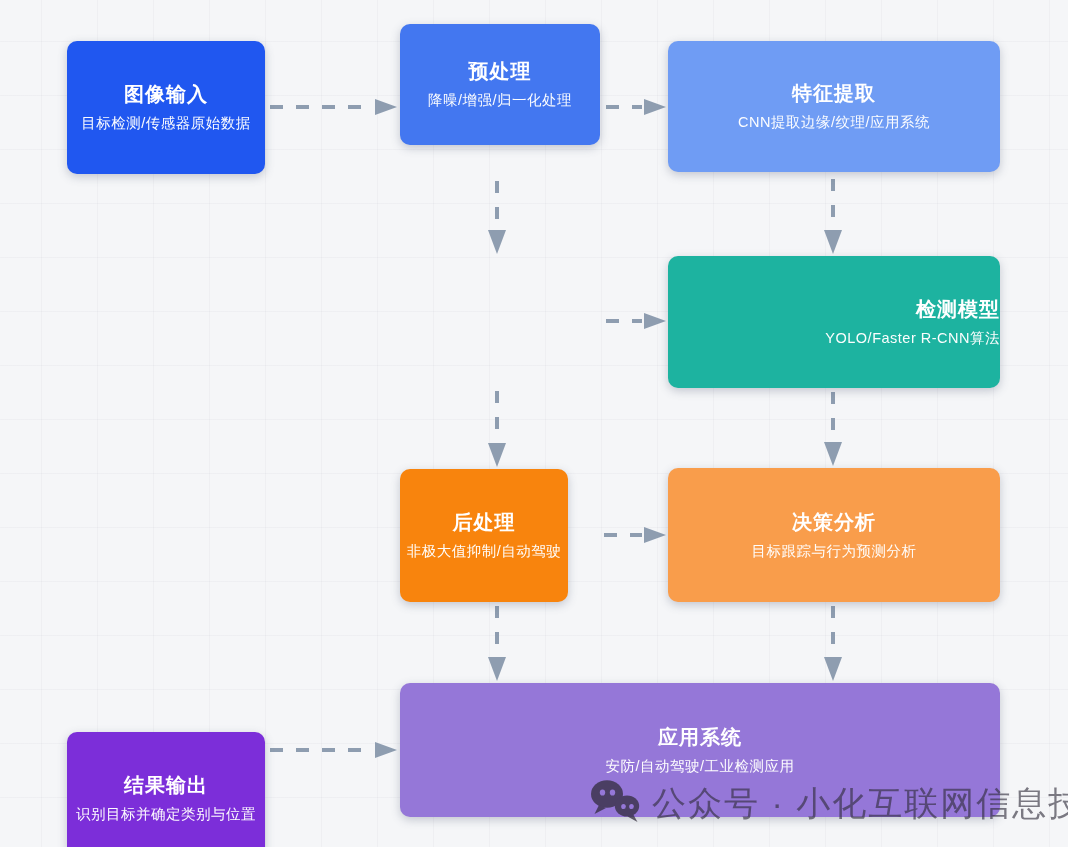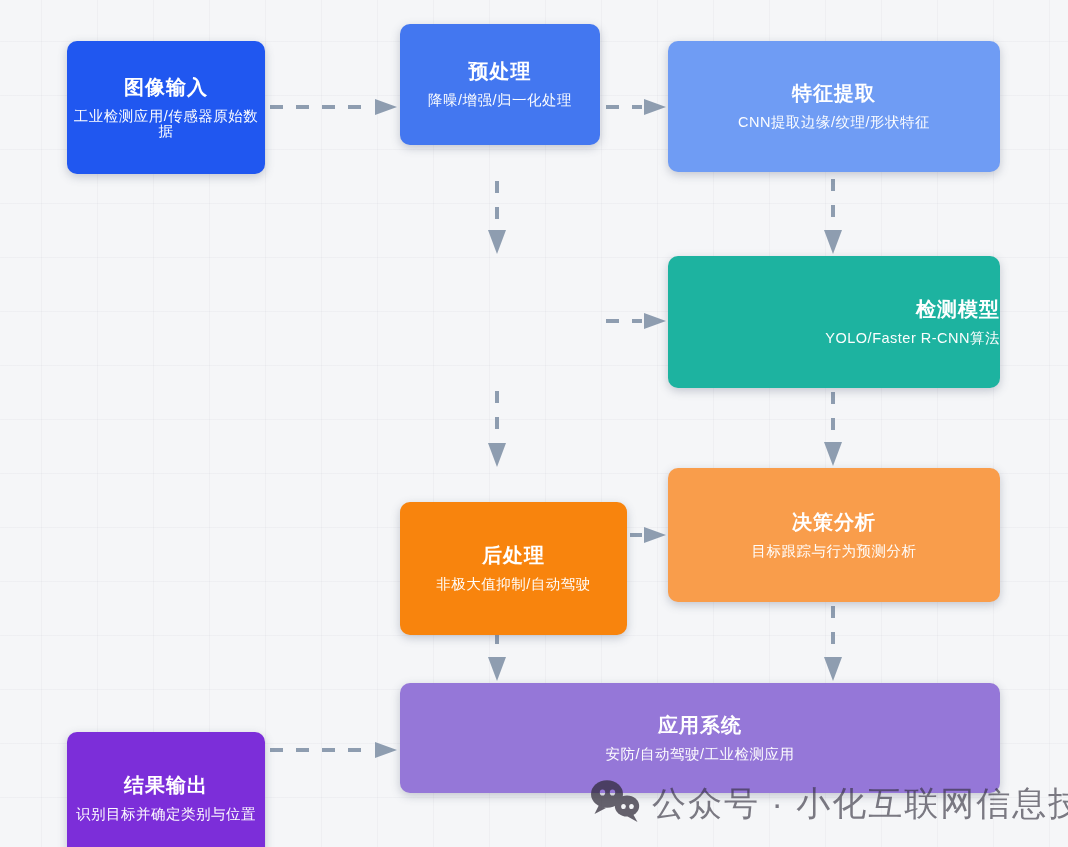--- a/index.html
+++ b/index.html
@@ -107,55 +107,55 @@
         <div class="edge-head" style="left: 0px; bottom: 0px; border-left: 9px solid transparent; border-right: 9px solid transparent; border-top: 24px solid rgb(142, 157, 176);"></div>
       </div>
       <div class="edge" style="left: 270px; top: 742px; width: 127px; height: 16px;">
         <div class="edge-line" style="left: 0px; top: 6px; width: 103px; height: 4px; background: repeating-linear-gradient(90deg, rgb(142, 157, 176) 0px, rgb(142, 157, 176) 13px, transparent 13px, transparent 26px);"></div>
         <div class="edge-head" style="right: 0px; top: 0px; border-top: 8px solid transparent; border-bottom: 8px solid transparent; border-left: 22px solid rgb(142, 157, 176);"></div>
       </div>
     </div>
 
   <div class="node" style="left: 67px; top: 41px; width: 198px; height: 133px; background: rgb(32, 87, 240);">
     <div class="title">图像输入</div>
-    <div class="subtitle">工业检测应用/传感器原始数据</div>
+    <div class="subtitle">目标检测/传感器原始数据</div>
   </div>
 
   <div class="node" style="left: 400px; top: 24px; width: 200px; height: 121px; background: rgb(67, 119, 240);">
     <div class="title">预处理</div>
     <div class="subtitle">降噪/增强/归一化处理</div>
   </div>
 
   <div class="node" style="left: 668px; top: 41px; width: 332px; height: 131px; background: rgb(111, 156, 244); align-items: center;">
     <div class="title">特征提取</div>
-    <div class="subtitle">CNN提取边缘/纹理/形状特征</div>
+    <div class="subtitle">CNN提取边缘/纹理/应用系统</div>
   </div>
 
 
   <div class="node" style="left: 668px; top: 256px; width: 332px; height: 132px; background: rgb(29, 179, 160); align-items: flex-end;">
     <div class="title">检测模型</div>
     <div class="subtitle">YOLO/Faster R-CNN算法</div>
   </div>
 
-  <div class="node" style="left: 400px; top: 469px; width: 227px; height: 133px; background: rgb(248, 132, 13); margin-top: 33px;">
+  <div class="node" style="left: 400px; top: 469px; width: 168px; height: 133px; background: rgb(248, 132, 13);">
     <div class="title">后处理</div>
     <div class="subtitle">非极大值抑制/自动驾驶</div>
   </div>
 
   <div class="node" style="left: 668px; top: 468px; width: 332px; height: 134px; background: rgb(249, 157, 75);">
     <div class="title">决策分析</div>
     <div class="subtitle">目标跟踪与行为预测分析</div>
   </div>
 
   <div class="node" style="left: 67px; top: 684px; width: 198px; height: 133px; background: rgb(124, 46, 217); margin-top: 48px;">
     <div class="title">结果输出</div>
     <div class="subtitle">识别目标并确定类别与位置</div>
   </div>
 
-  <div class="node" style="left: 400px; top: 683px; width: 600px; height: 110px; background: rgb(149, 119, 216);">
+  <div class="node" style="left: 400px; top: 683px; width: 600px; height: 134px; background: rgb(149, 119, 216);">
     <div class="title">应用系统</div>
     <div class="subtitle">安防/自动驾驶/工业检测应用</div>
   </div>
 
   <div class="watermark" id="watermark" style="left: 590px; top: 779px; color: rgba(47, 43, 58, 0.62);">
     <svg class="wm-icon" id="wm-icon" width="52" height="50" viewBox="0 0 52 50" xmlns="http://www.w3.org/2000/svg">
       <defs>
         <mask id="wm-eyes">
           <rect width="52" height="50" fill="#ffffff"></rect>
           <ellipse cx="12.5" cy="13.5" rx="2.7" ry="3.1" fill="#000000"></ellipse>

